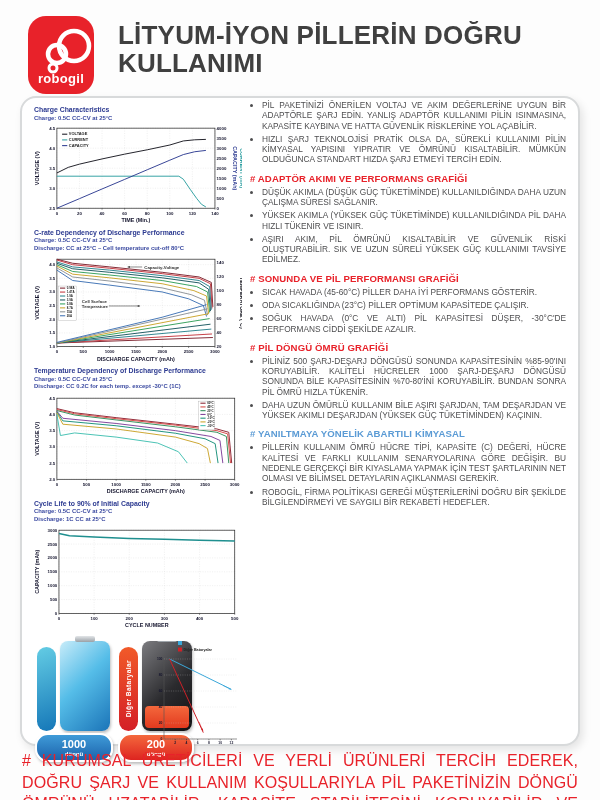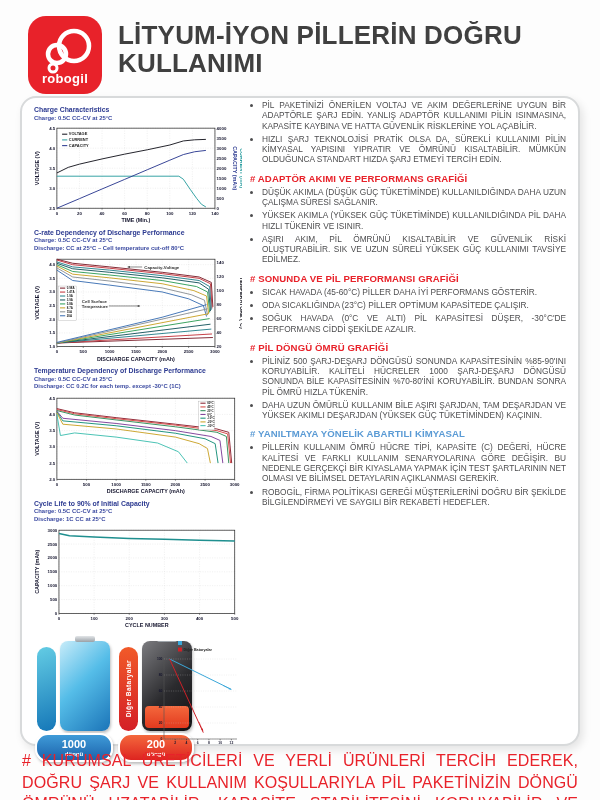--- a/index.html
+++ b/index.html
@@ -5,21 +5,21 @@
   html,body{margin:0;padding:0}
   body{
     width:600px;height:800px;position:relative;overflow:hidden;
     background:#fdfdfd;font-family:"Liberation Sans",sans-serif;
     -webkit-font-smoothing:antialiased;
   }
   svg{font-family:inherit;display:block}
 
   
   .logo{
-    position:absolute;left:28px;top:16px;width:74px;height:78px;
+    position:absolute;left:28px;top:16px;width:66px;height:78px;
     background:#e8222a;border-radius:18px;
   }
   .logo-text{
     position:absolute;left:0;right:0;bottom:8px;text-align:center;
     color:#fff;font-size:13px;font-weight:700;letter-spacing:.3px;
   }
   .page-title{
     position:absolute;left:118px;top:22px;width:470px;
     color:#404040;font-size:26px;font-weight:800;line-height:1.07;letter-spacing:.2px;
   }

